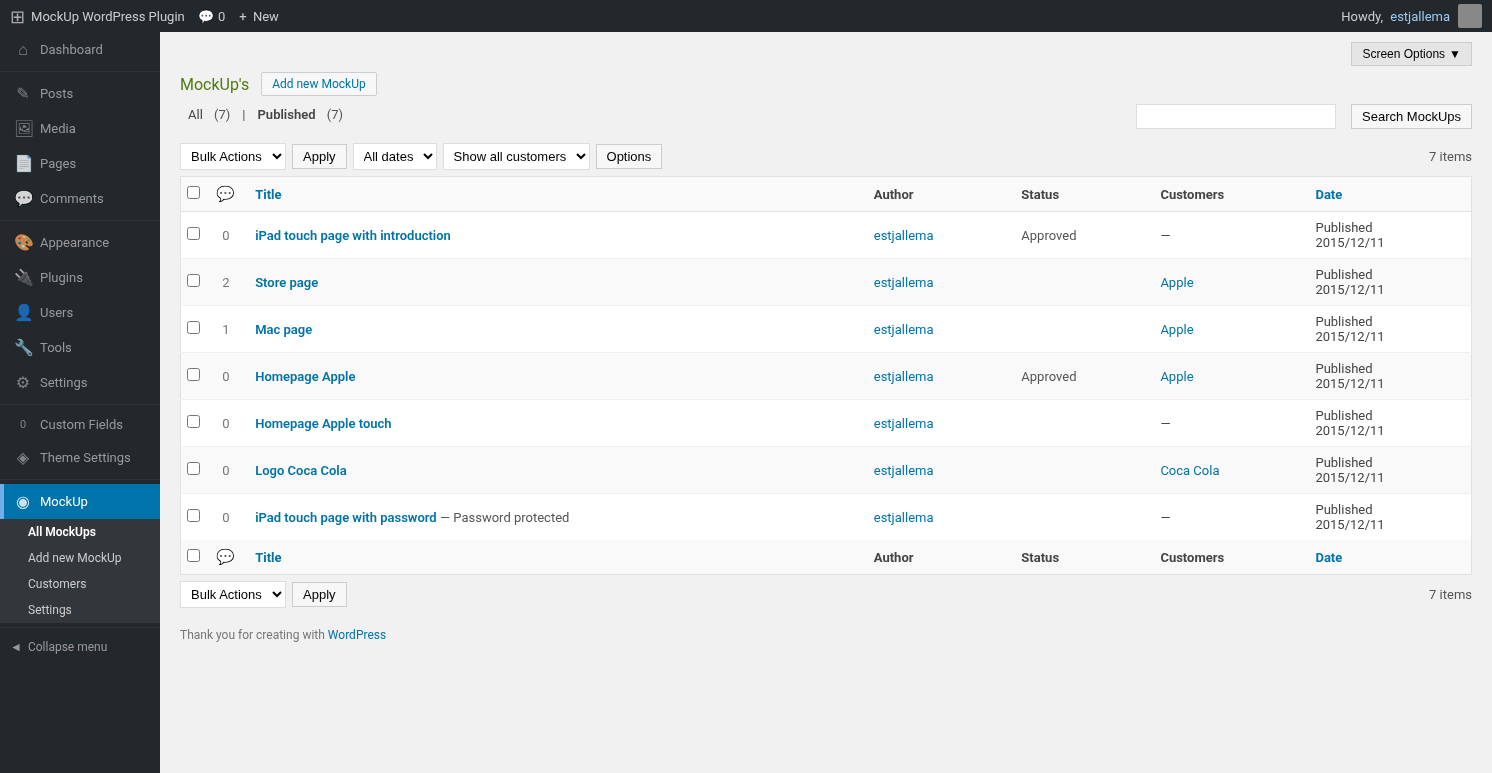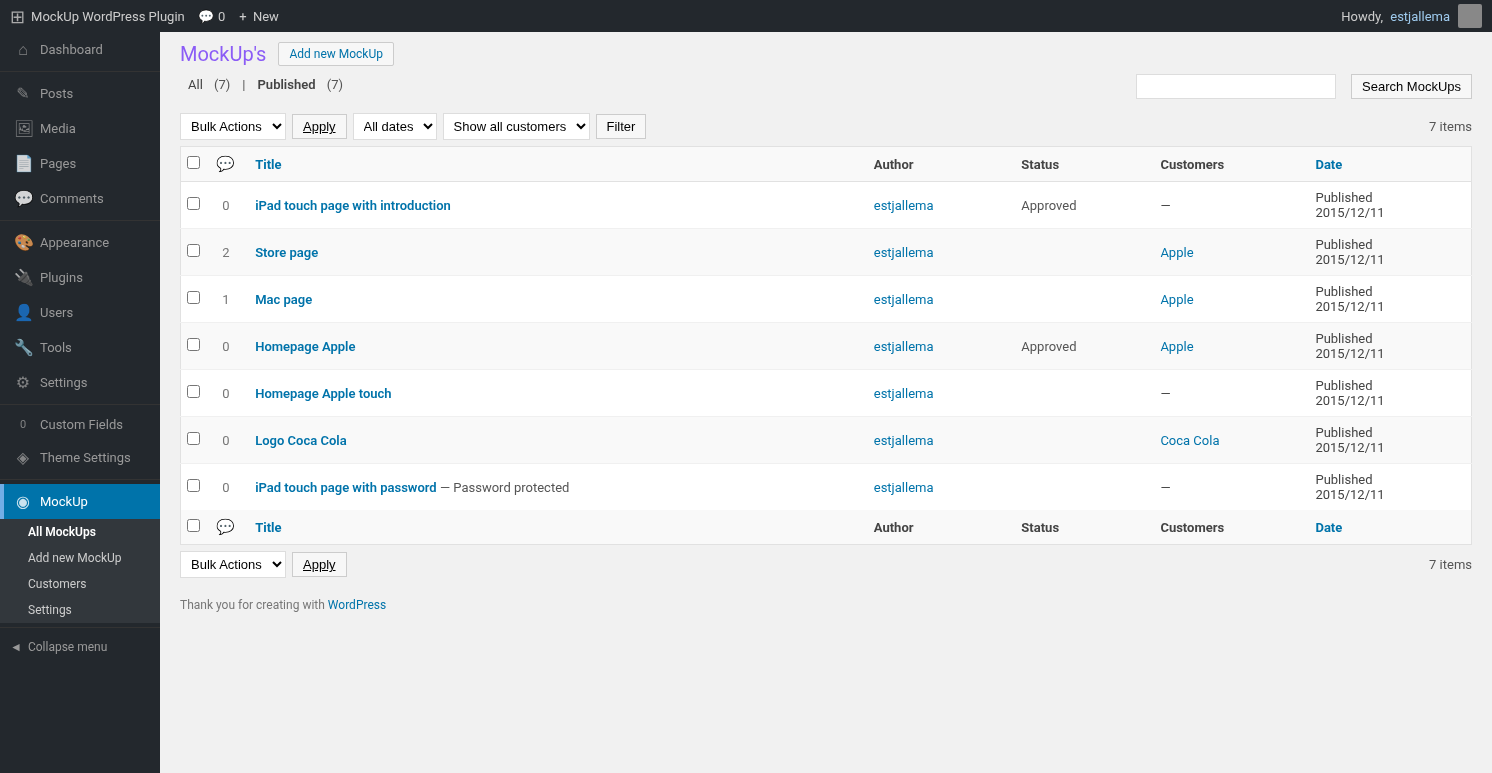--- a/index.html
+++ b/index.html
@@ -98,23 +98,23 @@
     }
 
     
     .page-header {
       display: flex;
       align-items: center;
       gap: 12px;
       margin-bottom: 8px;
     }
     .page-title {
-      font-size: 20px;
+      font-size: 16px;
       font-weight: 400;
-      color: #8b5cf6;
+      color: #4d7c0f;
     }
     .add-new-btn {
       background: #f7f7f7;
       border: 1px solid #ccc;
       color: #0073aa;
       padding: 4px 10px;
       font-size: 12px;
       cursor: pointer;
       border-radius: 2px;
       text-decoration: none;
@@ -164,21 +164,20 @@
       padding: 4px 6px;
       font-size: 13px;
       background: #fff;
     }
     .tablenav-btn {
       background: #f7f7f7;
       border: 1px solid #ccc;
       padding: 4px 10px;
       font-size: 13px;
       cursor: pointer;
-      text-decoration: underline;
     }
     .date-select {
       border: 1px solid #ddd;
       padding: 4px 6px;
       font-size: 13px;
       background: #fff;
     }
     .customer-select {
       border: 1px solid #ddd;
       padding: 4px 6px;
@@ -324,20 +323,26 @@
       <div class="sidebar-divider"></div>
       <div class="collapse-menu">
         <span>◄</span>
         <span>Collapse menu</span>
       </div>
     </ul>
   </div>
 
   <div id="wpcontent">
 
+    <div id="screen-options-bar">
+      <button class="screen-options-btn">
+        <span>Screen Options</span>
+        <span>▼</span>
+      </button>
+    </div>
 
     <div class="page-header">
       <h1 class="page-title">MockUp's</h1>
       <a class="add-new-btn">Add new MockUp</a>
     </div>
 
     <div style="display:flex;justify-content:space-between;align-items:center;margin-bottom:8px;">
       <div class="subsubsub">
         <span>
           <a href="#"><span>All</span></a>
@@ -359,21 +364,21 @@
       <select class="bulk-select">
         <option>Bulk Actions</option>
       </select>
       <button class="tablenav-btn">Apply</button>
       <select class="date-select">
         <option>All dates</option>
       </select>
       <select class="customer-select">
         <option>Show all customers</option>
       </select>
-      <button class="filter-btn">Filter</button>
+      <button class="filter-btn">Options</button>
       <span class="tablenav-right">7 items</span>
     </div>
 
     <table class="wp-list-table">
       <thead>
         <tr>
           <th class="check-column">
             <input type="checkbox" style="">
           </th>
           <th class="comment-col">

